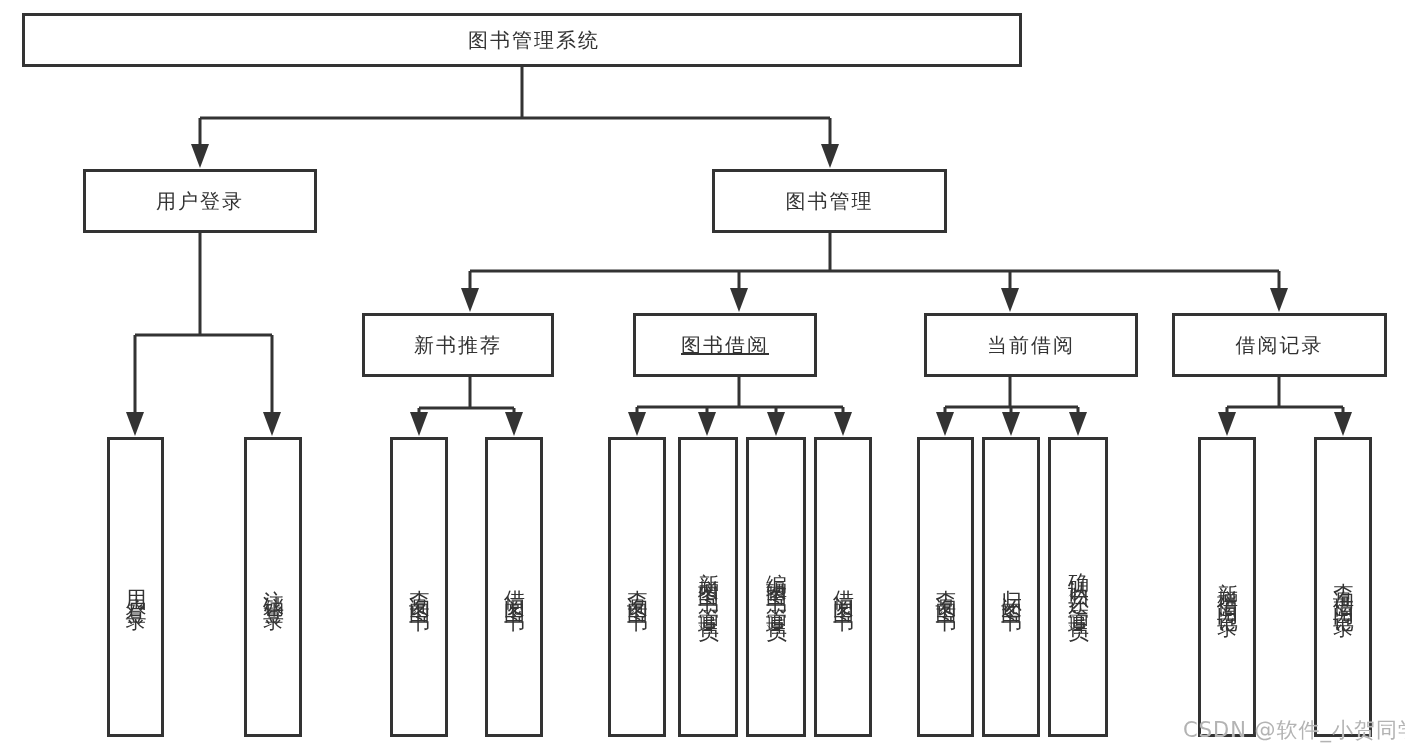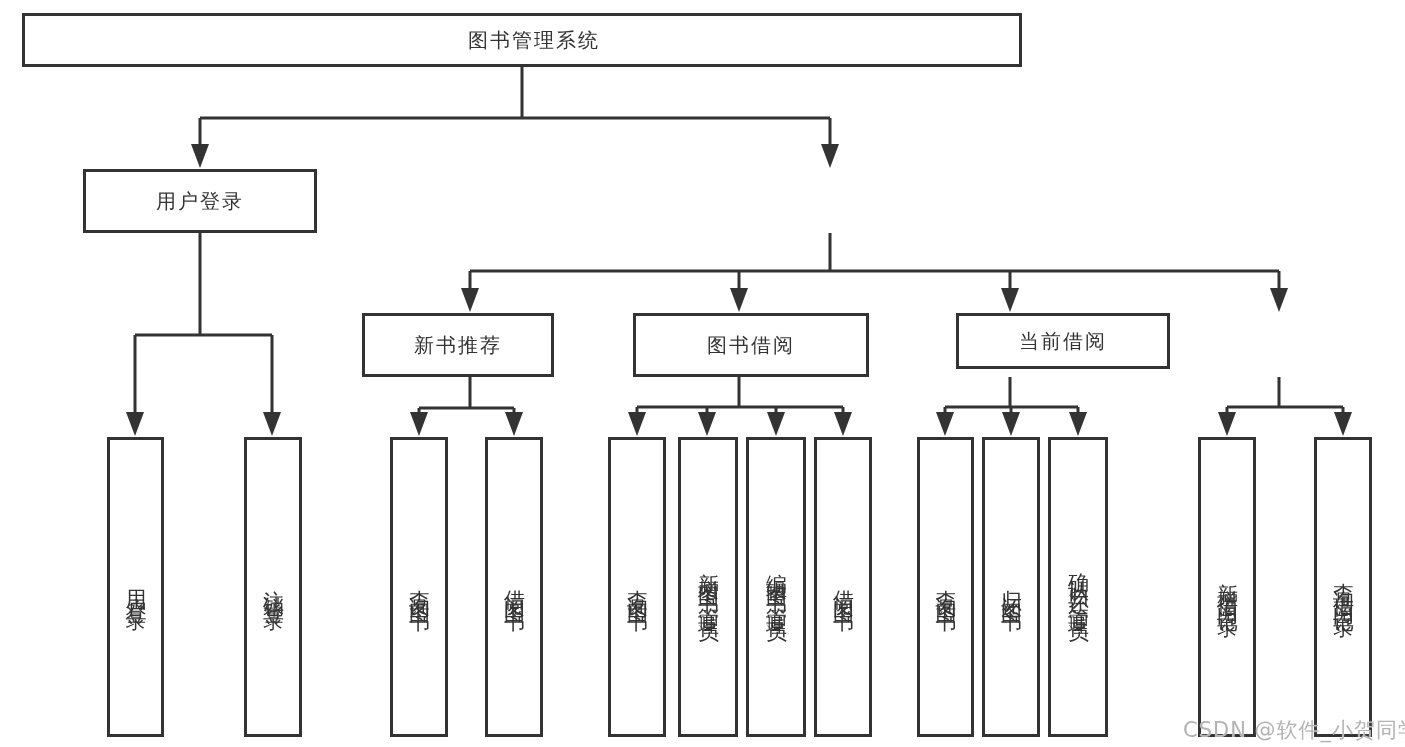--- a/index.html
+++ b/index.html
@@ -93,24 +93,26 @@
       <path d="M1002 412 L1020 412 L1011 436 Z"></path>
       <path d="M1069 412 L1087 412 L1078 436 Z"></path>
       <path d="M1218 412 L1236 412 L1227 436 Z"></path>
       <path d="M1334 412 L1352 412 L1343 436 Z"></path>
     </g>
   </svg>
 
   <div class="node h root-box" style="left:22px; top:13px; width:1000px; height:54px;">图书管理系统</div>
 
   <div class="node h" style="left:83px; top:169px; width:234px; height:64px;">用户登录</div>
+  <div class="node h" style="left:712px; top:169px; width:235px; height:64px;">图书管理</div>
 
   <div class="node h" style="left:362px; top:313px; width:192px; height:64px;">新书推荐</div>
-  <div class="node h" style="left:633px; top:313px; width:236px; height:64px;">图书借阅</div>
-  <div class="node h" style="left:956px; top:313px; width:214px; height:56px;">当前借阅</div>
+  <div class="node h" style="left:633px; top:313px; width:184px; height:64px;text-decoration:underline;">图书借阅</div>
+  <div class="node h" style="left:924px; top:313px; width:214px; height:64px;">当前借阅</div>
+  <div class="node h" style="left:1172px; top:313px; width:215px; height:64px;">借阅记录</div>
 
   <div class="node v" style="left:107px; top:437px; width:57px; height:300px;">用户登录</div>
   <div class="node v" style="left:244px; top:437px; width:58px; height:300px;">注销登录</div>
 
   <div class="node v" style="left:390px; top:437px; width:58px; height:300px;">查询图书</div>
   <div class="node v" style="left:485px; top:437px; width:58px; height:300px;">借阅图书</div>
 
   <div class="node v" style="left:608px; top:437px; width:58px; height:300px;">查询图书</div>
   <div class="node v" style="left:678px; top:437px; width:60px; height:300px;">新增图书（管理员）</div>
   <div class="node v" style="left:746px; top:437px; width:60px; height:300px;">编辑图书（管理员）</div>

